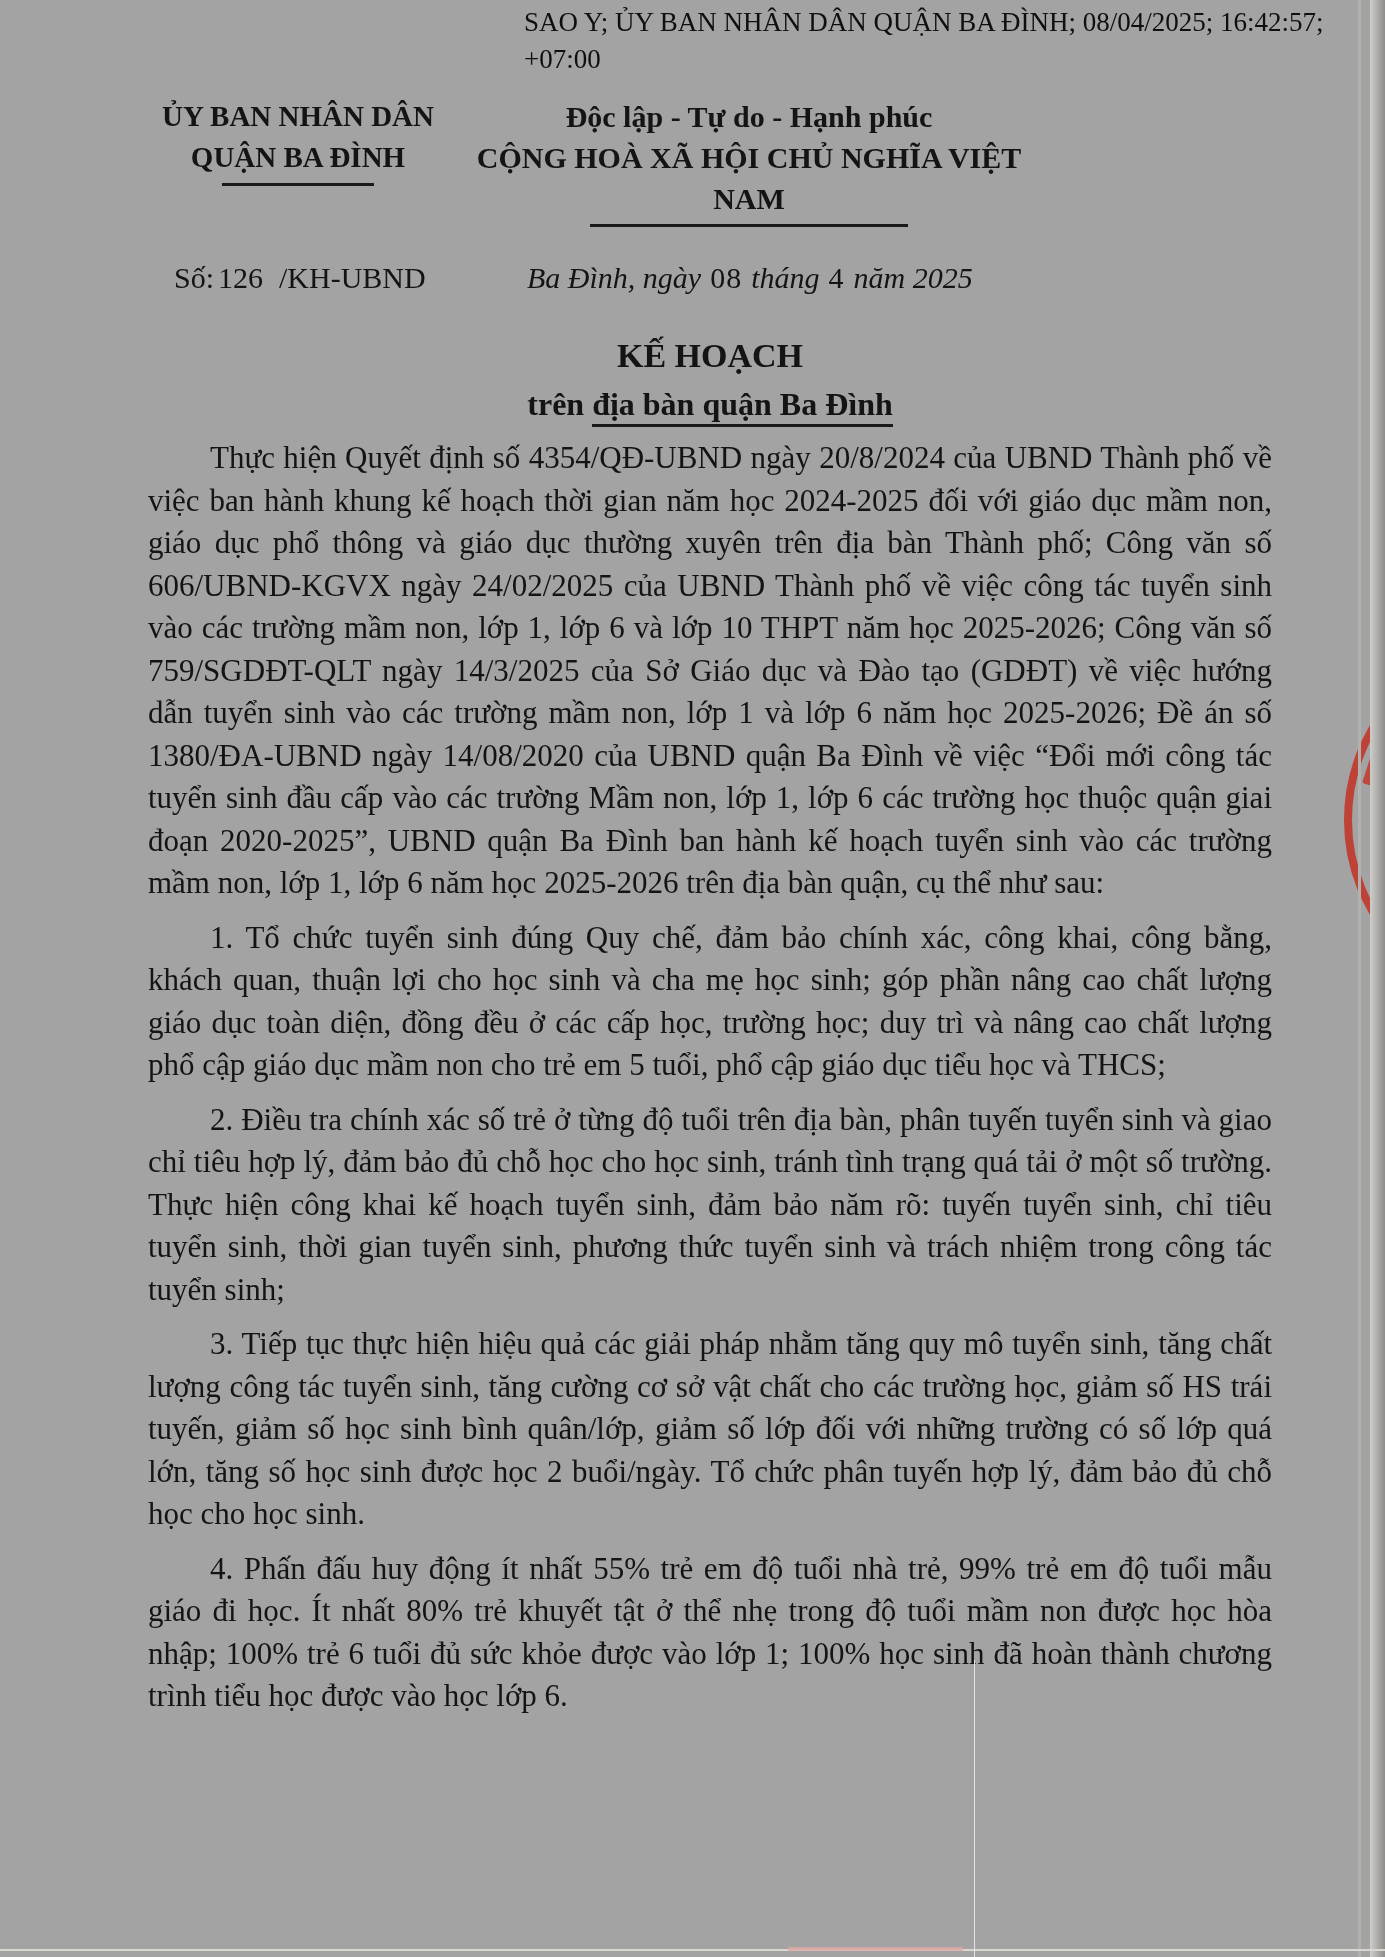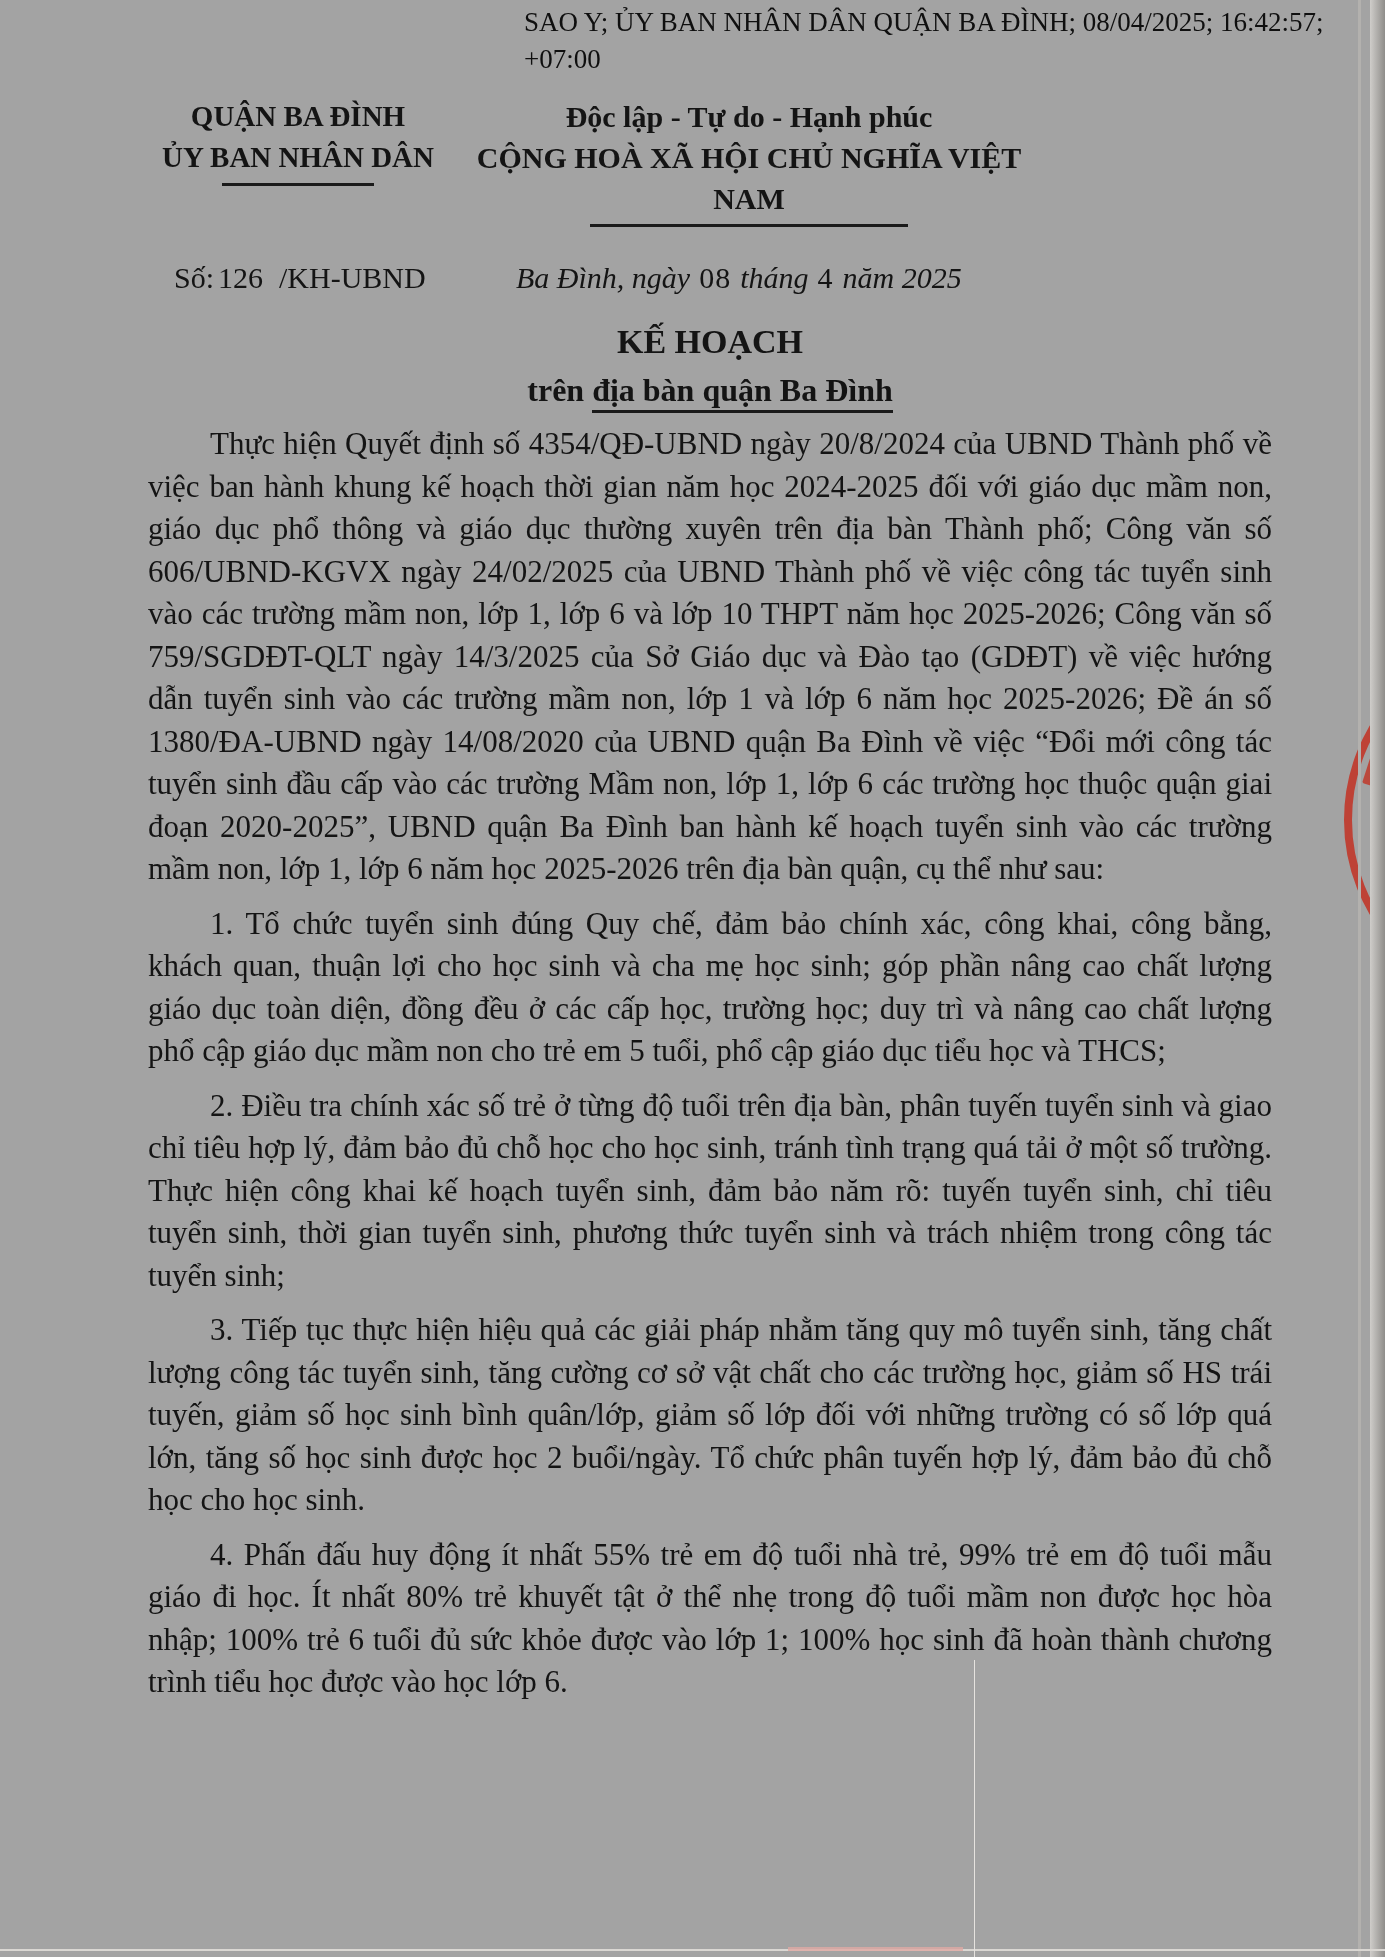--- a/index.html
+++ b/index.html
@@ -16,23 +16,23 @@
   .doc{position:absolute;left:148px;top:96px;width:1124px;}
   .header-row{display:flex;align-items:flex-start;}
   .issuer{width:284px;margin-left:8px;text-align:center;font-weight:bold;font-size:29px;line-height:41px;}
   .motto{width:618px;margin-left:0;text-align:center;font-weight:bold;font-size:30px;line-height:41px;}
   .rule{border-top:3px solid #1a1a1a;margin:5px auto 0;}
   .rule-issuer{width:152px;}
   .rule-motto{width:318px;}
   .meta-row{position:relative;height:56px;margin-top:34px;font-size:30px;}
   .doc-number{position:absolute;left:26px;white-space:nowrap;}
   .doc-number .num{margin:0 16px 0 4px;}
-  .place-date{position:absolute;left:368px;font-style:italic;white-space:nowrap;text-align:right;}
+  .place-date{position:absolute;left:379px;font-style:italic;white-space:nowrap;text-align:right;}
   .place-date .typed{font-style:normal;margin:0 9px;letter-spacing:1px;}
-  .title{text-align:center;}
+  .title{margin-top:14px;text-align:center;}
   .t1{font-size:34px;font-weight:bold;line-height:50px;}
   .t2{font-size:32px;font-weight:bold;line-height:46px;}
   .t3u{border-bottom:3px solid #1a1a1a;padding-bottom:2px;}
   .body-text{margin-top:10px;font-size:31px;line-height:42.5px;text-align:justify;}
   .body-text p{margin:0 0 12px;text-indent:62px;}
   .section-heading{font-weight:bold;margin:2px 0 10px;}
   
   .stamp-ring-outer{
     position:absolute;left:1344px;top:634px;width:356px;height:356px;
     border:8px solid #c03a2c;border-radius:50%;opacity:.92;
@@ -57,22 +57,22 @@
 
   <div class="certify-note">
     <div>SAO Y; ỦY BAN NHÂN DÂN QUẬN BA ĐÌNH; 08/04/2025; 16:42:57;</div>
     <div>+07:00</div>
   </div>
 
   <div class="doc">
 
     <div class="header-row">
       <div class="issuer">
+        <div>ỦY BAN NHÂN DÂN</div>
         <div>QUẬN BA ĐÌNH</div>
-        <div>ỦY BAN NHÂN DÂN</div>
         <div class="rule rule-issuer"></div>
       </div>
       <div class="motto">
         <div>Độc lập - Tự do - Hạnh phúc</div>
         <div>CỘNG HOÀ XÃ HỘI CHỦ NGHĨA VIỆT NAM</div>
         <div class="rule rule-motto"></div>
       </div>
     </div>
 
     <div class="meta-row">

